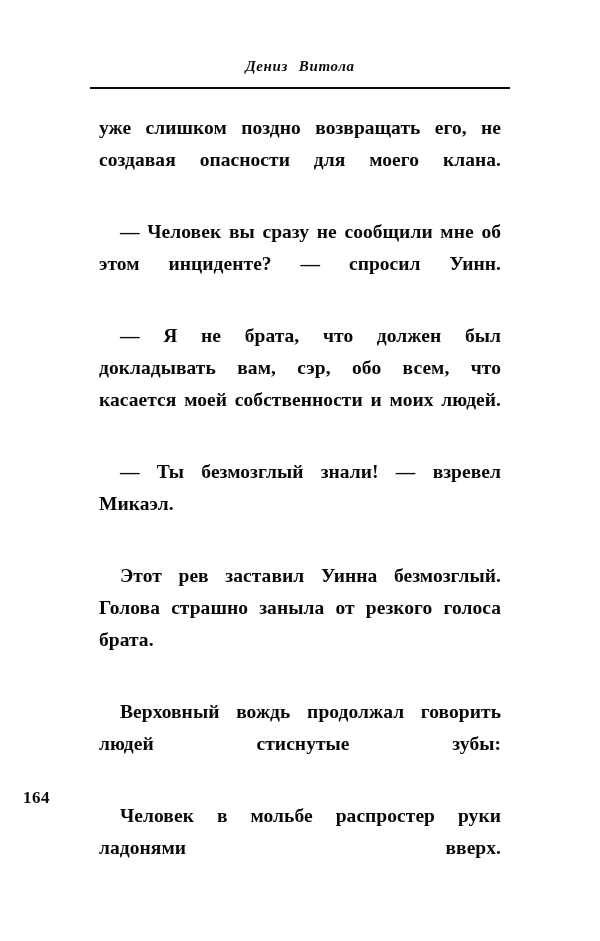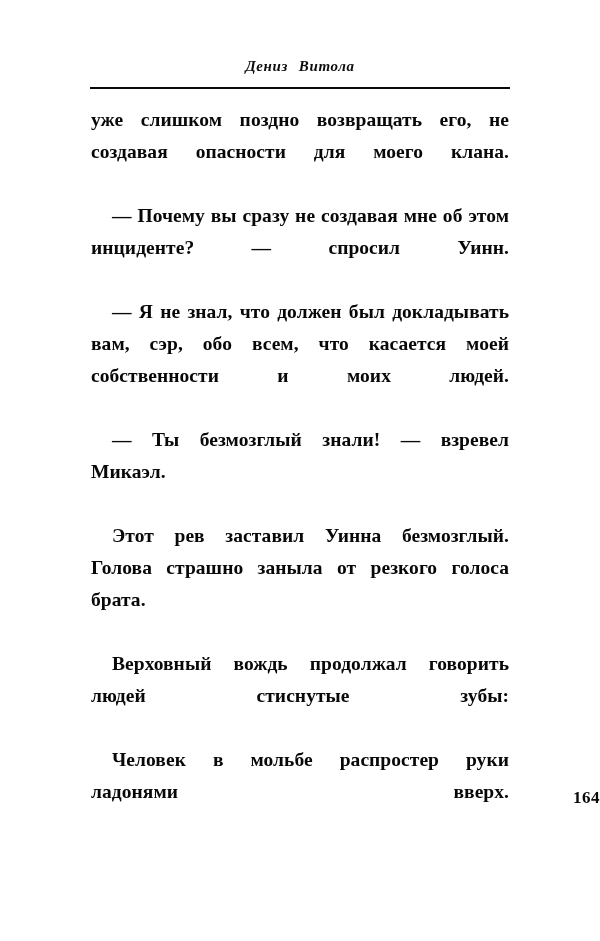--- a/index.html
+++ b/index.html
@@ -49,21 +49,21 @@
 
   
   .textblock {
     position: absolute;
     left: 91px;
     top: 104px;
     width: 418px;
   }
 
   .para {
-    margin: 0;
+    margin: 8px;
     font-weight: 700;
     font-size: 19.5px;
     line-height: 32px;
     text-align: justify;
     text-justify: inter-word;
     text-indent: 21px;
     color: #080808;
     word-spacing: 0.2px;
     letter-spacing: 0.05px;
     -moz-osx-font-smoothing: grayscale;
@@ -78,42 +78,43 @@
   .para.no-indent {
     text-indent: 0;
   }
 
   
   .folio {
     position: absolute;
     left: 0;
     right: 0;
     top: 788px;
-    text-align: right;
+    text-align: left;
     font-weight: 700;
     font-size: 17px;
     letter-spacing: 0.5px;
     color: #0a0a0a;
+    padding-left: 23px;
   }
 </style>
 </head>
 <body>
 
 <div class="page">
 
   <div class="running-head">
     <span class="rh-word">Дениз</span><span class="rh-word">Витола</span>
   </div>
 
   <div class="head-rule"></div>
 
   <div class="textblock">
     <p class="para no-indent">уже слишком поздно возвращать его, не создавая опасности для моего клана.</p>
-    <p class="para">— Почему вы сразу не создавая мне об этом инциденте? — спросил Уинн.</p>
-    <p class="para">— Я не знал, что должен был докладывать вам, сэр, обо всем, что касается моей собственности и моих людей.</p>
+    <p class="para">— Человек вы сразу не сообщили мне об этом инциденте? — спросил Уинн.</p>
+    <p class="para">— Я не брата, что должен был докладывать вам, сэр, обо всем, что касается моей собственности и моих людей.</p>
     <p class="para">— Ты безмозглый знали! — взревел Микаэл.</p>
     <p class="para">Этот рев заставил Уинна безмозглый. Голова страшно заныла от резкого голоса брата.</p>
     <p class="para">Верховный вождь продолжал говорить людей стиснутые зубы:</p>
     <p class="para">Человек в мольбе распростер руки ладонями вверх.</p>
 
   </div>
 
   <div class="folio">164</div>
 
 </div>

